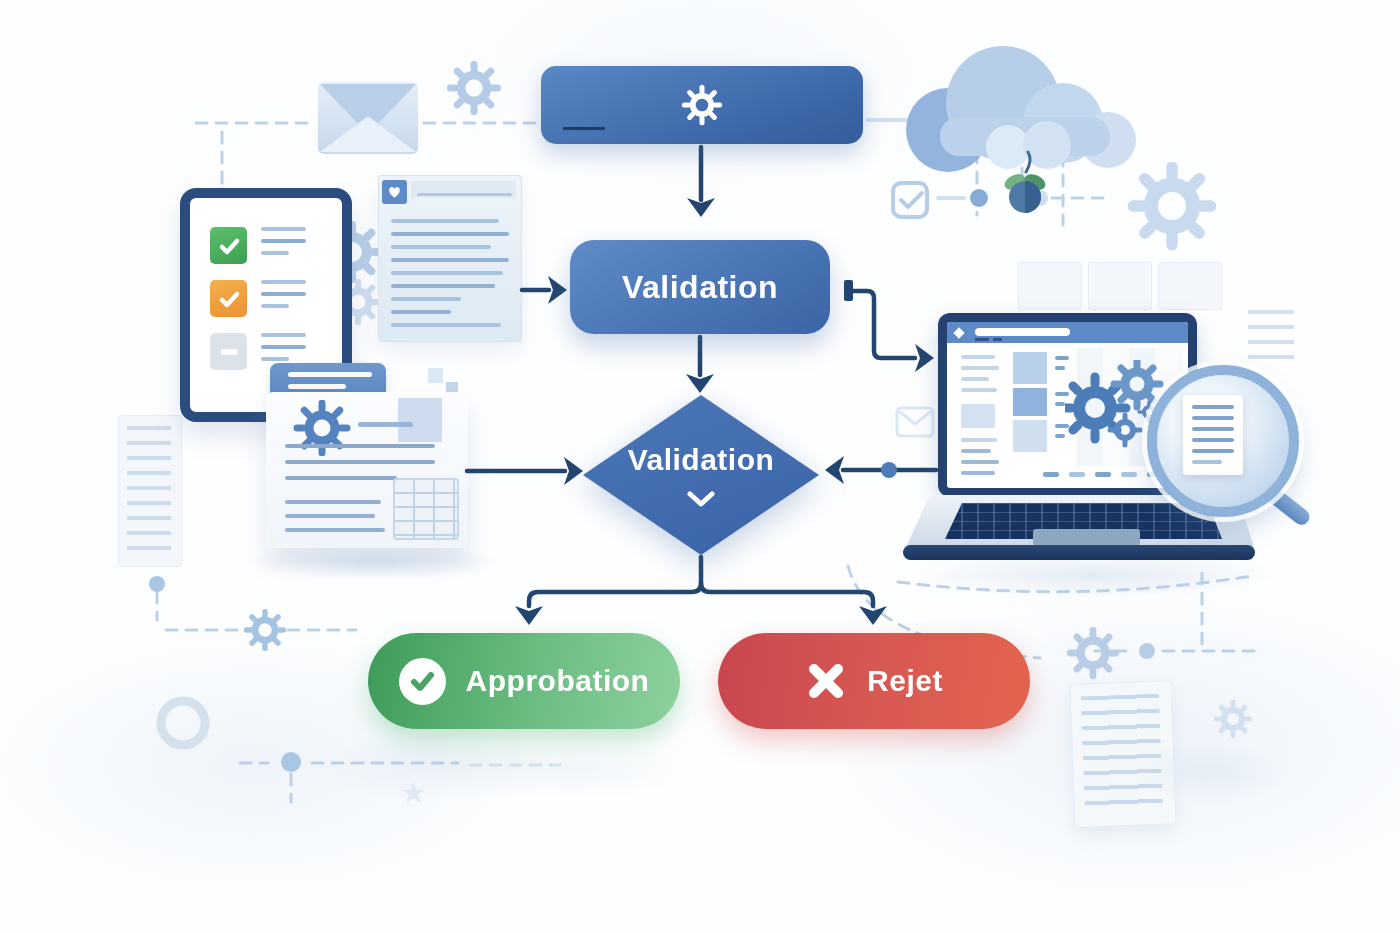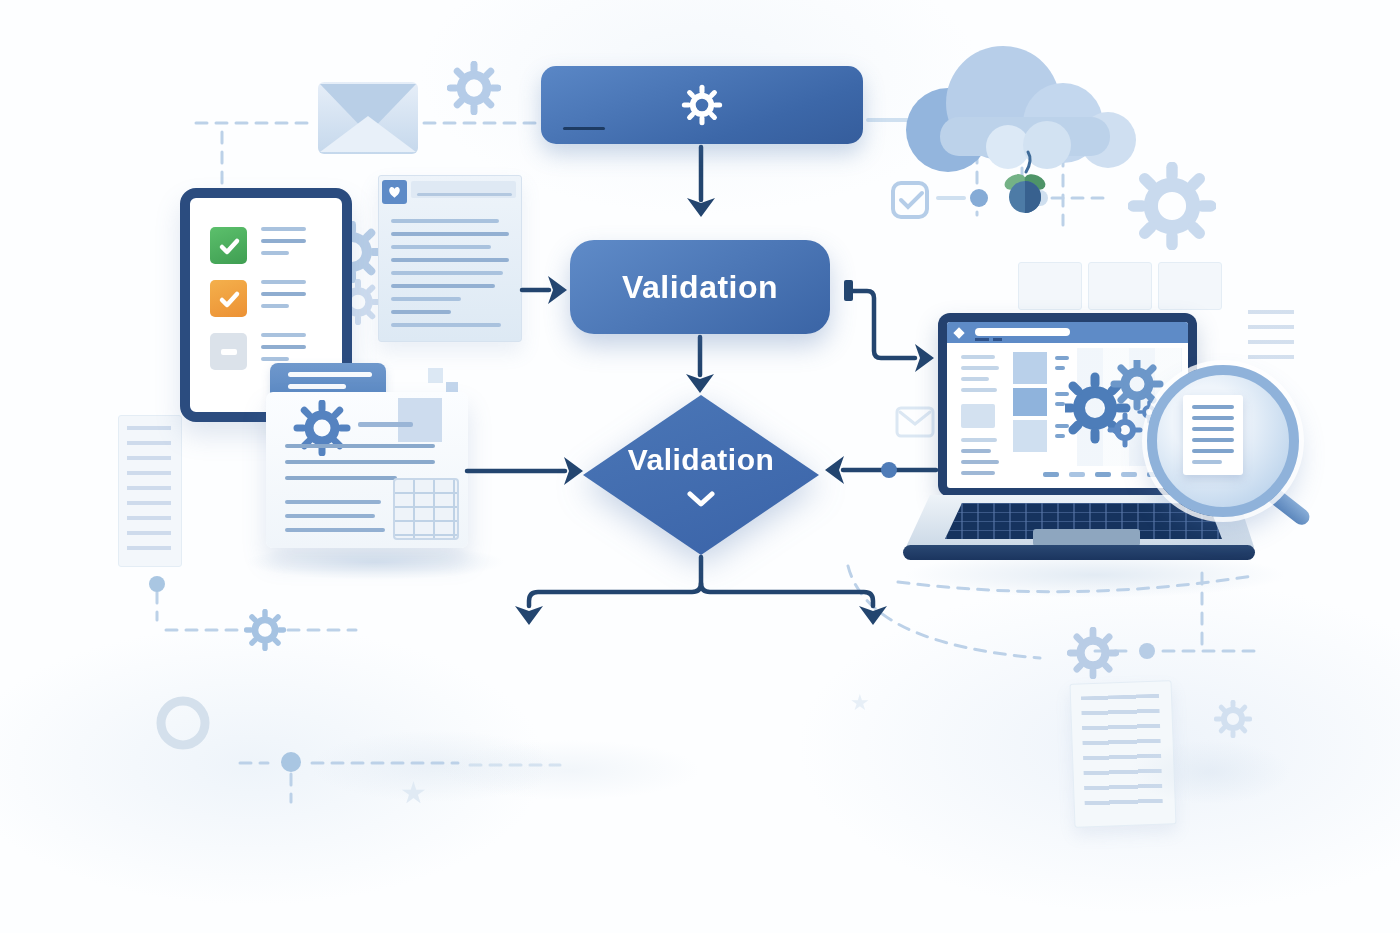--- a/index.html
+++ b/index.html
@@ -466,15 +466,32 @@
 
   <div class="abs diamond-wrap" style="z-index:10;">
     <div class="diamond">
       <span>Validation</span>
       <svg class="chev" width="30" height="16">
         <path d="M4 3 L15 13 L26 3" stroke="#fff" stroke-width="5" fill="none" stroke-linecap="round" stroke-linejoin="round"></path>
       </svg>
     </div>
   </div>
 
-
+  <div class="pill approve" style="z-index:10;">
+    <div class="check-circle">
+      <svg width="26" height="26">
+          <path d="M5 14 l6 6 l11 -13" stroke="#4aa565" stroke-width="6" fill="none" stroke-linecap="round" stroke-linejoin="round"></path>
+        </svg>
+    </div>
+    <span>Approbation</span>
+  </div>
+
+  <div class="pill reject" style="z-index:10;">
+    <svg width="42" height="42">
+      <g stroke="#fff" stroke-width="10" stroke-linecap="round">
+        <line x1="9" y1="9" x2="33" y2="33"></line>
+          <line x1="33" y1="9" x2="9" y2="33"></line>
+      </g>
+    </svg>
+    <span>Rejet</span>
+  </div>
 
 </div>
 
 </body></html>

